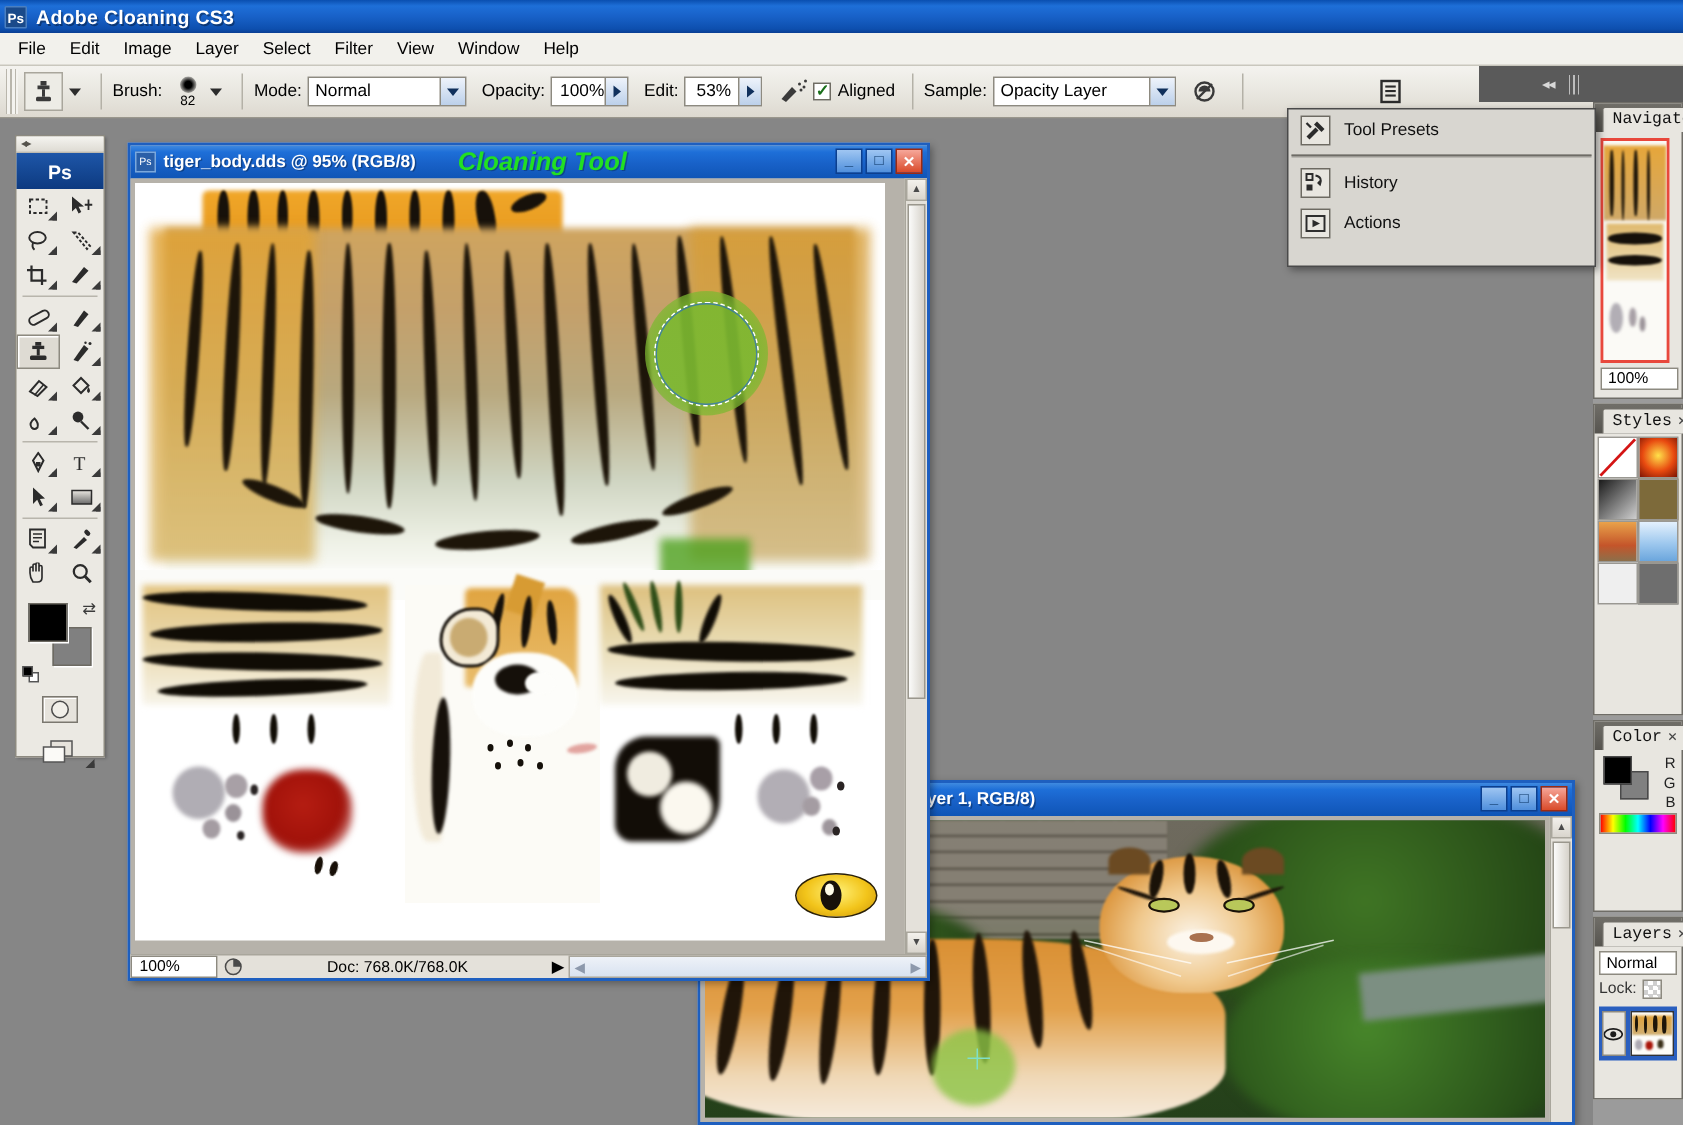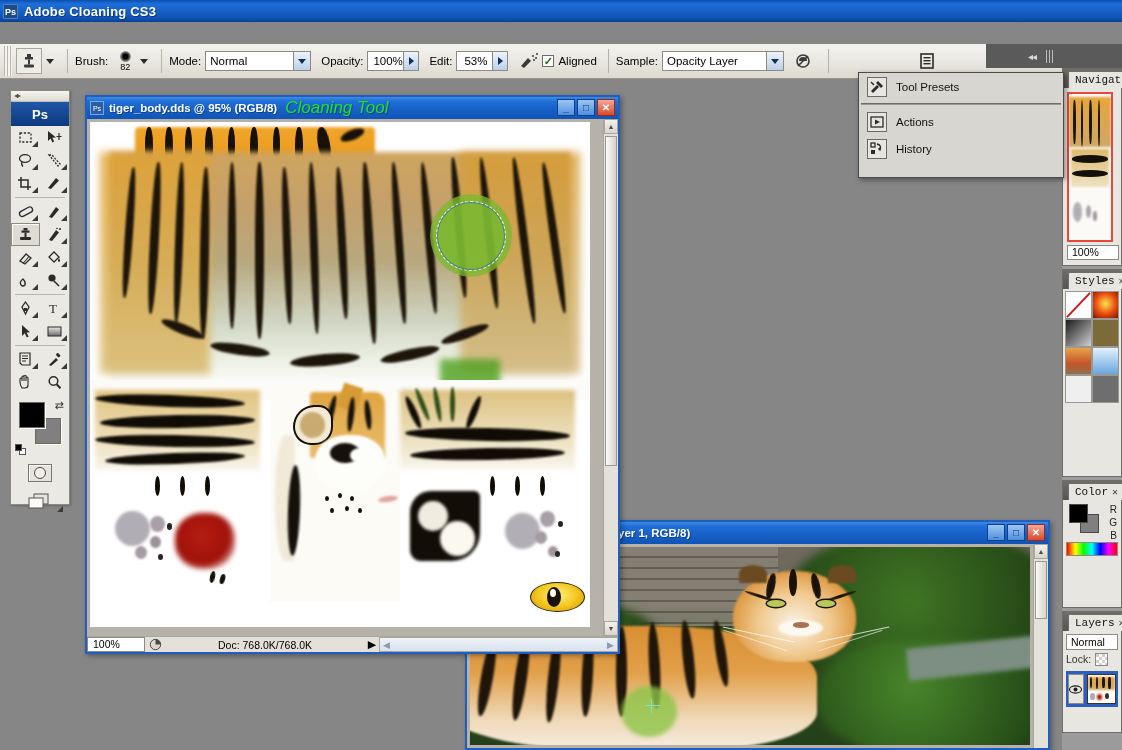--- a/index.html
+++ b/index.html
@@ -172,22 +172,22 @@
   }
   .doc-title {
     height: 22px;
     background: linear-gradient(to bottom,#3f8ae0 0%,#1e6fd8 20%,#1861c8 55%,#0f55b6 100%);
     display: flex; align-items: center; padding-left: 3px; position: relative;
   }
   .doc-title .ico { width: 14px; height: 14px; background: #2a5fa8; border: 1px solid #7aa8dd;
     color: #fff; font-size: 7px; text-align: center; line-height: 13px; margin-right: 5px; }
   .doc-title .t { color: #fff; font-size: 11.5px; font-weight: bold; text-shadow: 1px 1px 0 rgba(0,0,0,.3); white-space: nowrap; }
   .doc-title .annot {
-    color: #22e022; font-size: 17px; font-weight: normal; font-style: italic;
-    margin-left: 8px; white-space: nowrap; text-shadow: 1px 1px 0 rgba(0,0,0,.25); text-align: right;
+    color: #22e022; font-size: 17px; font-weight: bold; font-style: italic;
+    margin-left: 28px; white-space: nowrap; text-shadow: 1px 1px 0 rgba(0,0,0,.25); text-align: right;
   }
   .doc-title .winbtns { position: absolute; right: 3px; top: 2px; display: flex; gap: 2px; }
   .wbtn { width: 18px; height: 17px; border: 1px solid #0c3f8e;
     background: linear-gradient(to bottom,#9fc6f2,#4f8fdc);
     display:flex;align-items:center;justify-content:center; color:#06305f;font-size:10px;font-weight:bold; }
   .wbtn.close { background: linear-gradient(to bottom,#f6a79a,#d94a2a); color: #fff; border-color: #9c2a12; }
 
   #doc1 .canvas-area { position: absolute; left: 0; top: 22px; right: 0; bottom: 0; background: #b6b2aa; }
   #doc1 .canvas {
     position: absolute; left: 3px; top: 3px; width: 500px; height: 505px;
@@ -273,20 +273,31 @@
 </head>
 <body>
 
 <div id="app">
 
   <div id="titlebar">
     <div class="ps-badge">Ps</div>
     <div class="apptitle">Adobe Cloaning CS3</div>
   </div>
 
+  <div id="menubar">
+    <div class="mi">File</div>
+    <div class="mi">Edit</div>
+    <div class="mi">Image</div>
+    <div class="mi">Layer</div>
+    <div class="mi">Select</div>
+    <div class="mi">Filter</div>
+    <div class="mi">View</div>
+    <div class="mi">Window</div>
+    <div class="mi">Help</div>
+  </div>
 
   <div id="optionsbar">
     <div class="ob-grip"></div>
 
     <div class="ob-toolicon">
       <svg width="18" height="18" viewBox="0 0 18 18">
         <rect x="7" y="2" width="4" height="3" fill="#3a3a3a"></rect>
         <rect x="5" y="5" width="8" height="2.5" fill="#3a3a3a"></rect>
         <rect x="8" y="7.5" width="2" height="5" fill="#3a3a3a"></rect>
         <rect x="4" y="12.5" width="10" height="3" rx="1" fill="#3a3a3a"></rect>
@@ -825,36 +836,36 @@
         </svg>
       </div>
       <div class="lbl">Tool Presets</div>
     </div>
 
     <div class="divider"></div>
 
     <div class="row">
       <div class="ricon">
         <svg width="16" height="16" viewBox="0 0 16 16">
-          <rect x="2" y="3" width="12" height="10" fill="none" stroke="#2b2b2b" stroke-width="1.3"></rect>
-          <path d="M6 5.5 L11 8 L6 10.5 Z" fill="#2b2b2b"></path>
-        </svg>
-      </div>
-      <div class="lbl">Actions</div>
-    </div>
-
-    <div class="row">
-      <div class="ricon">
-        <svg width="16" height="16" viewBox="0 0 16 16">
           <rect x="2" y="2" width="4" height="4" fill="none" stroke="#2b2b2b" stroke-width="1.3"></rect>
           <rect x="2" y="9" width="4" height="4" fill="#2b2b2b"></rect>
           <path d="M8 3 q5 1 3 6 l-1.5-1.5 M10 8 l1.4-1.6" stroke="#2b2b2b" stroke-width="1.3" fill="none"></path>
         </svg>
       </div>
       <div class="lbl">History</div>
+    </div>
+
+    <div class="row">
+      <div class="ricon">
+        <svg width="16" height="16" viewBox="0 0 16 16">
+          <rect x="2" y="3" width="12" height="10" fill="none" stroke="#2b2b2b" stroke-width="1.3"></rect>
+          <path d="M6 5.5 L11 8 L6 10.5 Z" fill="#2b2b2b"></path>
+        </svg>
+      </div>
+      <div class="lbl">Actions</div>
     </div>
   </div>
 
   <div id="rdock" style="z-index:30">
 
     <div class="panel" style="height:198px">
       <div class="tabrow">
         <div class="tab">
           <span>Navigator</span>
         </div>

